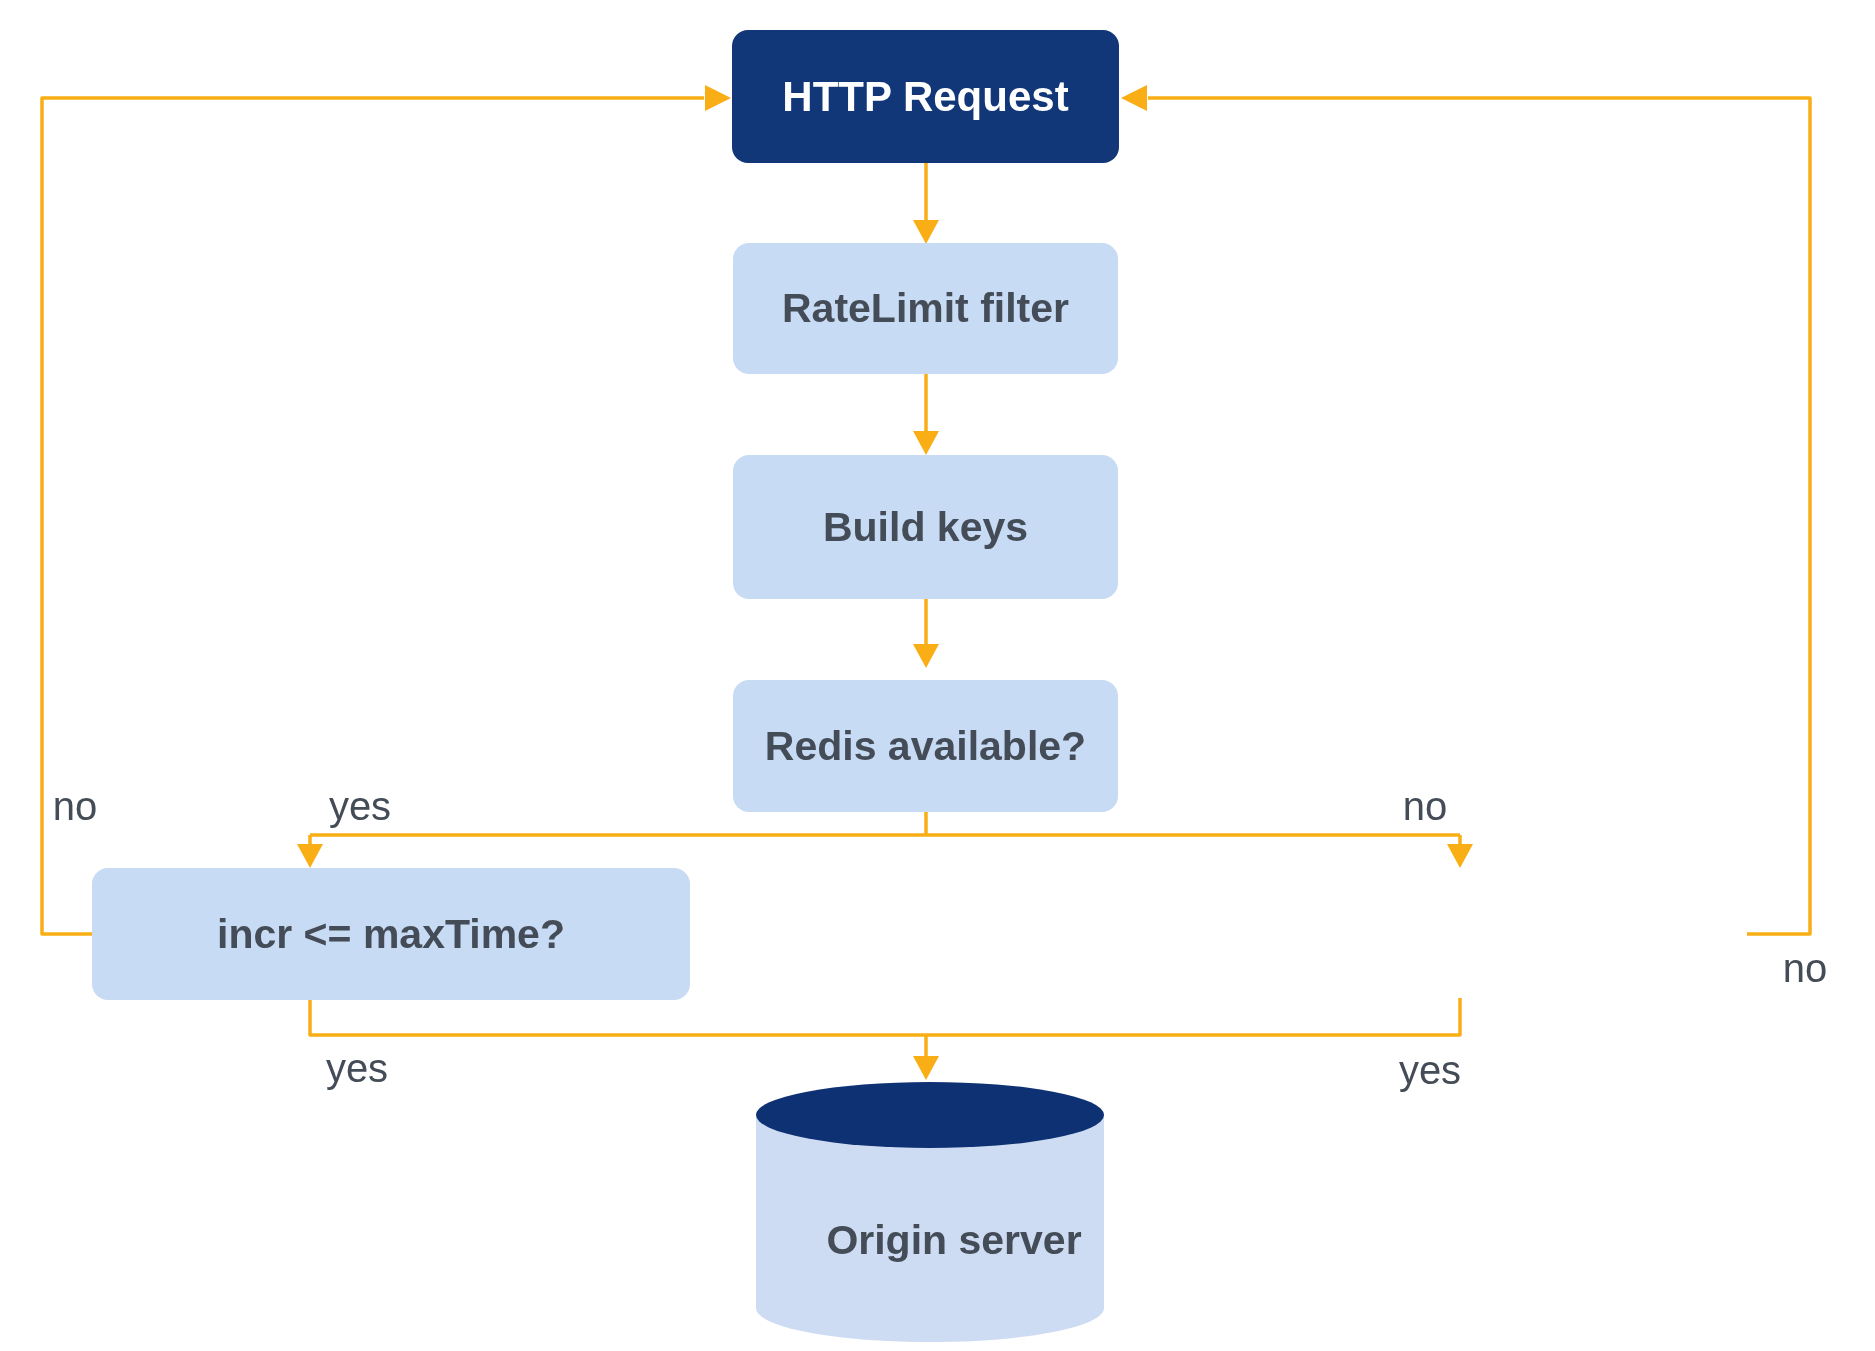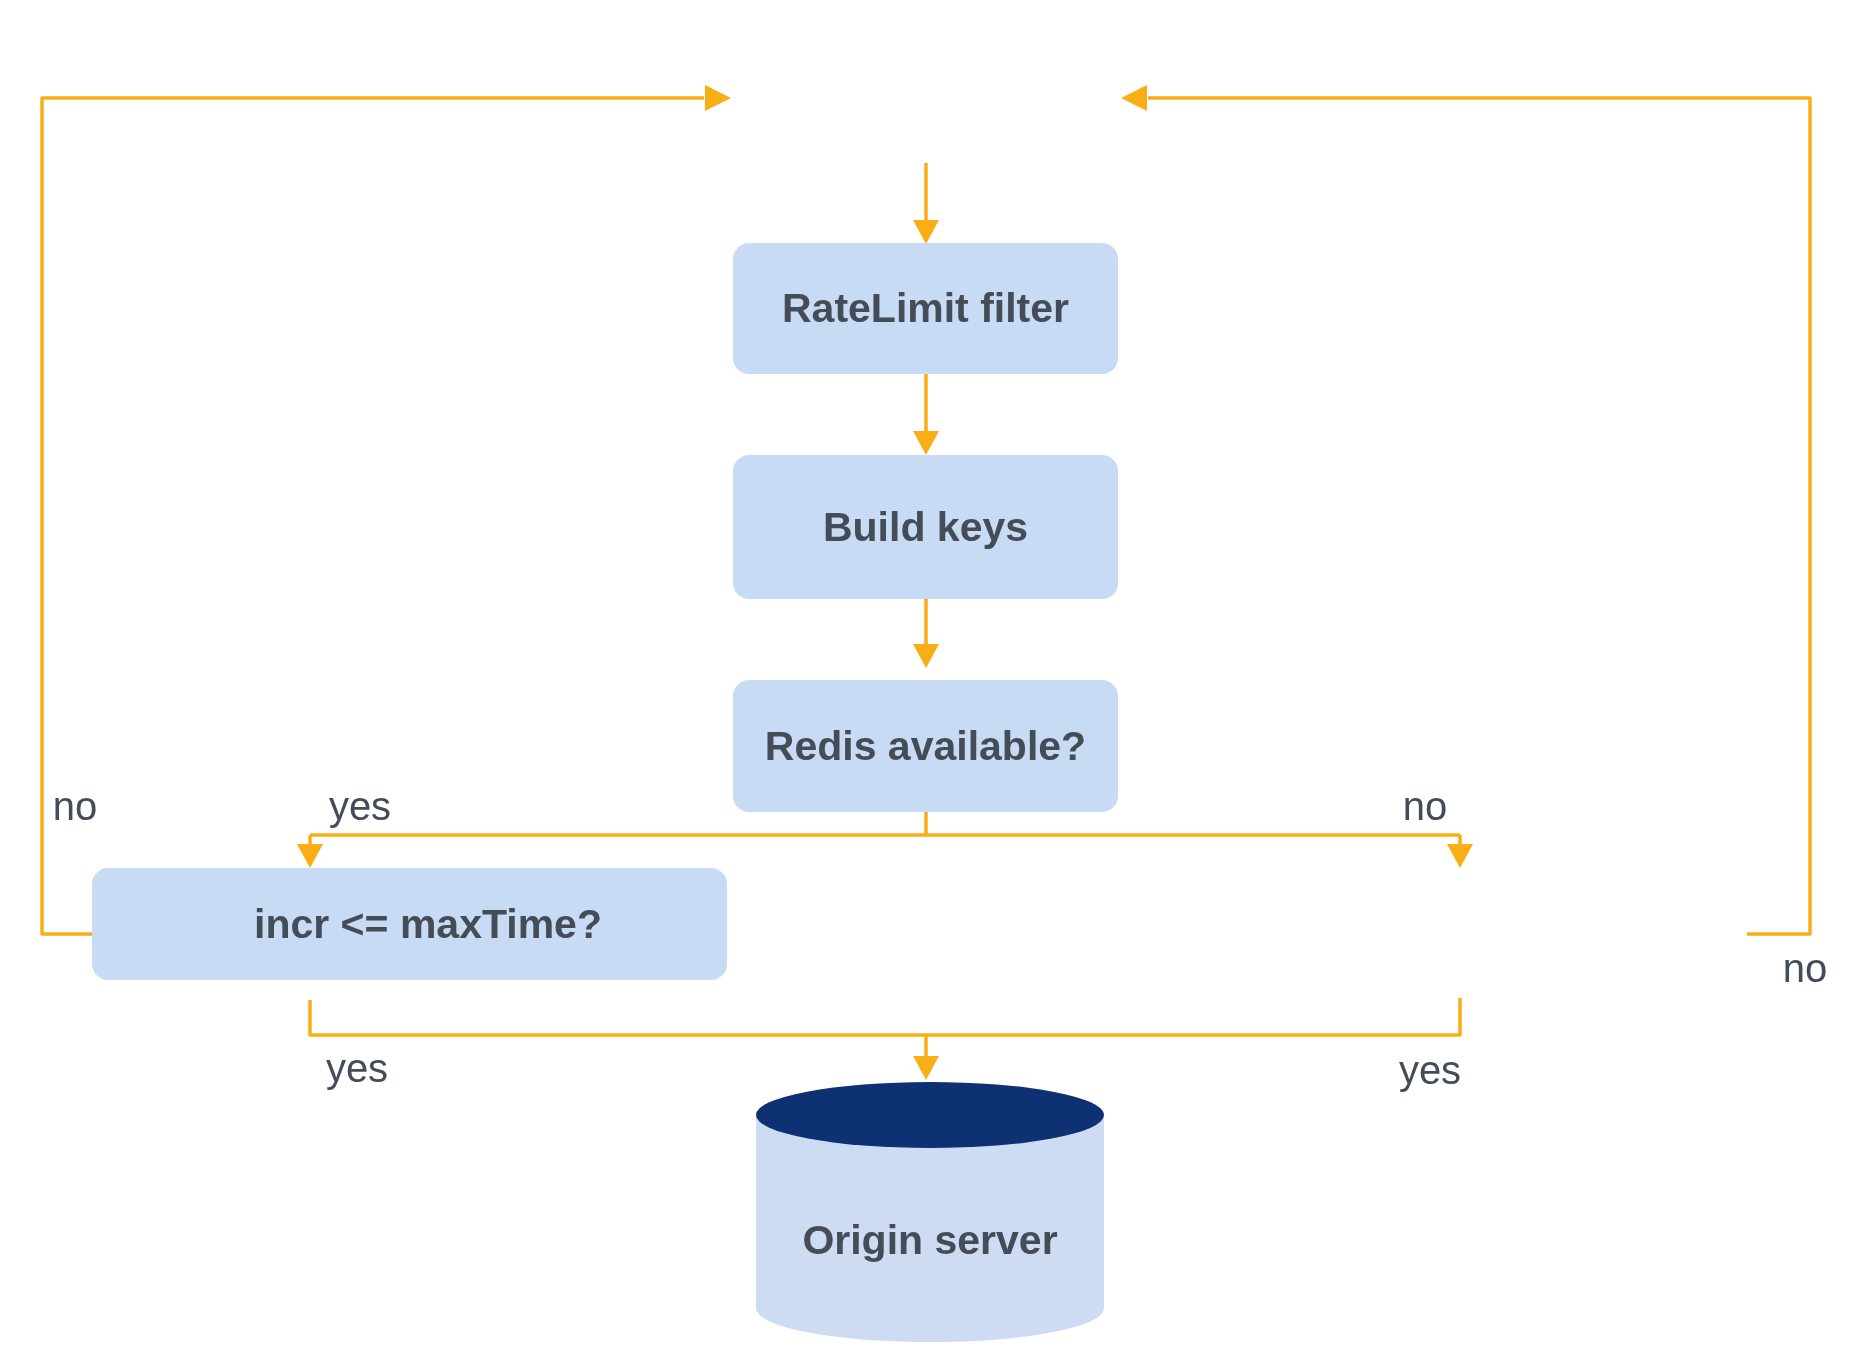--- a/index.html
+++ b/index.html
@@ -15,21 +15,21 @@
   .cyl-top{fill:var(--cylinder-top);stroke:none;}
   .node{
     position:absolute;display:flex;align-items:center;justify-content:center;
     border-radius:16px;background:var(--light-blue);
     color:var(--text-dark);font-size:41px;font-weight:600;
     text-align:center;white-space:nowrap;
   }
   .node.dark{background:var(--navy);color:#ffffff;font-weight:700;font-size:42px;}
   .cyl-label{
     position:absolute;display:flex;align-items:center;justify-content:center;
-    color:var(--text-dark);font-size:41px;font-weight:600;white-space:nowrap;
+    color:var(--text-dark);font-size:41px;font-weight:600;white-space:nowrap;padding-left:24px;
   }
   .edge-label{
     position:absolute;transform:translate(-50%,-50%);
     color:var(--text-dark);font-size:40px;font-weight:400;white-space:nowrap;
   }
 </style>
 </head>
 <body>
 
 <div class="canvas">
@@ -59,34 +59,37 @@
     <polygon class="head" points="1147,85 1147,111 1121,98"></polygon>
 
     <polyline class="edge" points="310,1000 310,1035 1460,1035 1460,998"></polyline>
     <polyline class="edge" points="926,1035 926,1058"></polyline>
     <polygon class="head" points="913,1056 939,1056 926,1080"></polygon>
 
     <path class="cyl-body" d="M756,1115 L756,1308 C756,1327 834,1342 930,1342 C1026,1342 1104,1327 1104,1308 L1104,1115 Z"></path>
     <ellipse class="cyl-top" cx="930" cy="1115" rx="174" ry="33"></ellipse>
   </svg>
 
+  <div class="node dark" style="left:732px;top:30px;width:387px;height:133px;">
+    <span>HTTP Request</span>
+  </div>
 
   <div class="node" style="left:733px;top:243px;width:385px;height:131px;">
     <span>RateLimit filter</span>
   </div>
 
   <div class="node" style="left:733px;top:455px;width:385px;height:144px;">
     <span>Build keys</span>
   </div>
 
   <div class="node" style="left:733px;top:680px;width:385px;height:132px;">
     <span>Redis available?</span>
   </div>
 
-  <div class="node" style="left:92px;top:868px;width:598px;height:112px;padding-left:37px;">
+  <div class="node" style="left:92px;top:868px;width:598px;height:132px;">
     <span>incr &lt;= maxTime?</span>
   </div>
 
 
   <div class="cyl-label" style="left:756px;top:1210px;width:348px;height:60px;">
     <span>Origin server</span>
   </div>
 
   <div class="edge-label" style="left:75px;top:806px;">no</div>
 

